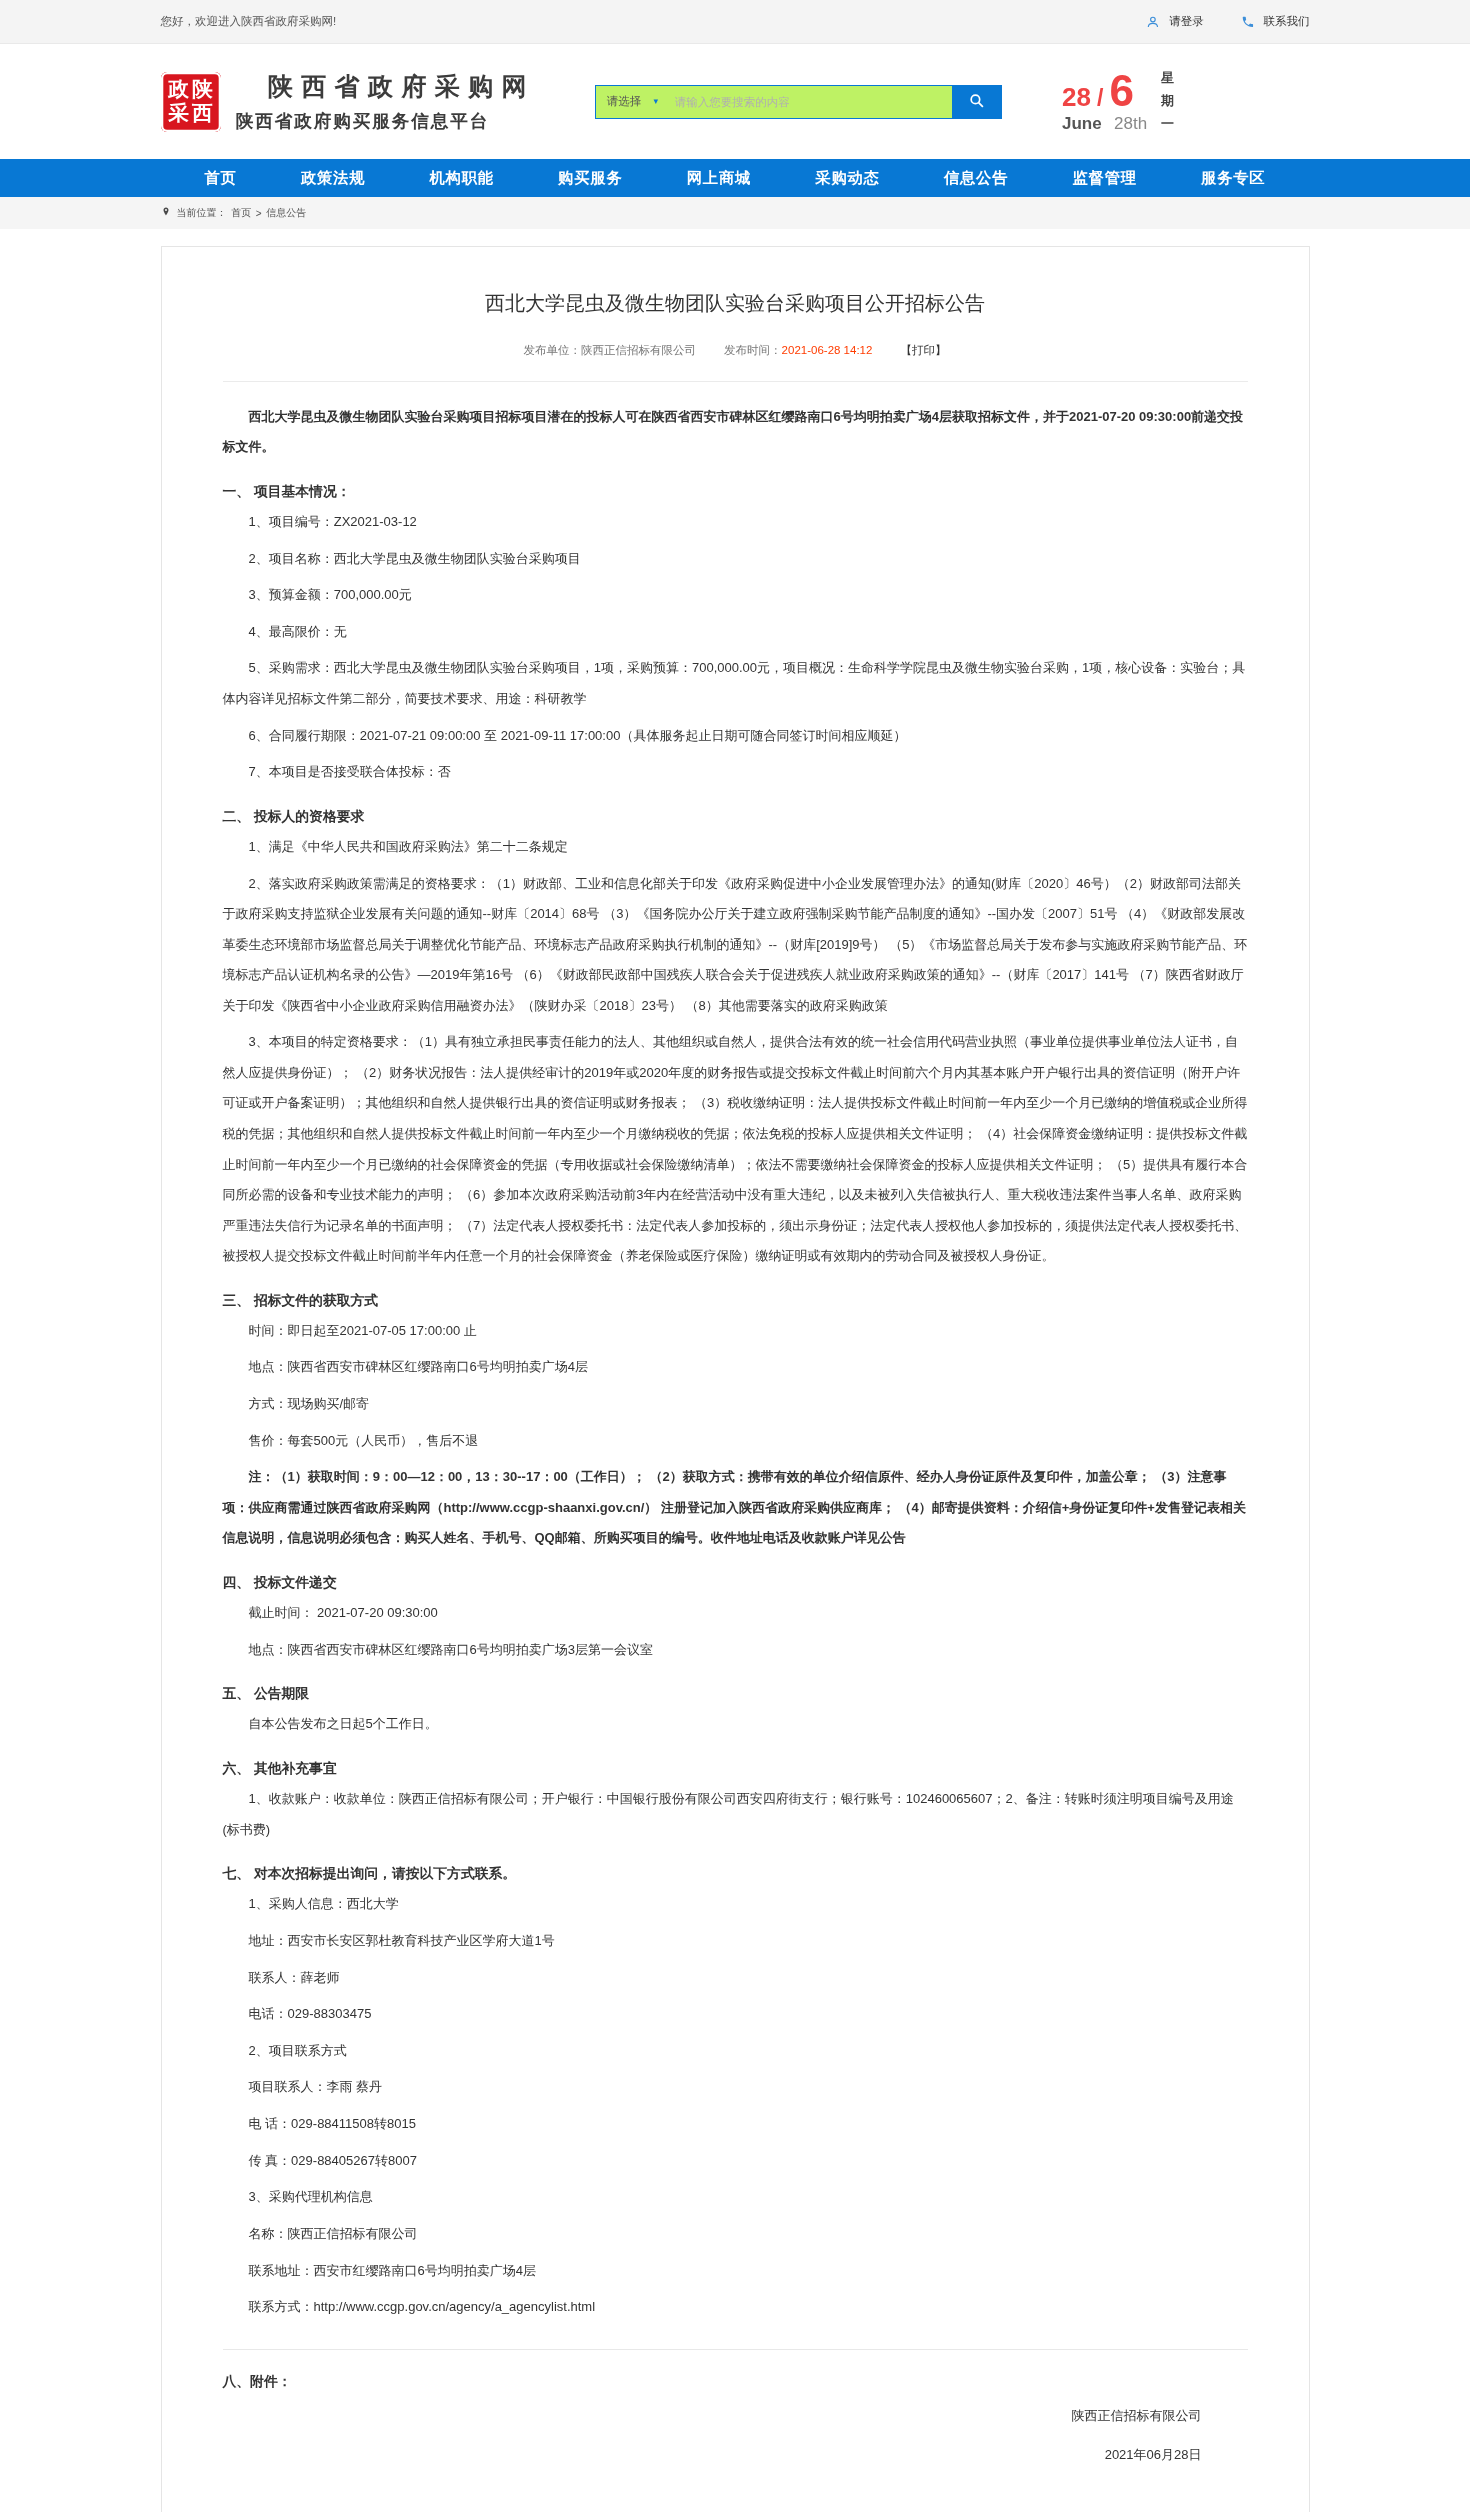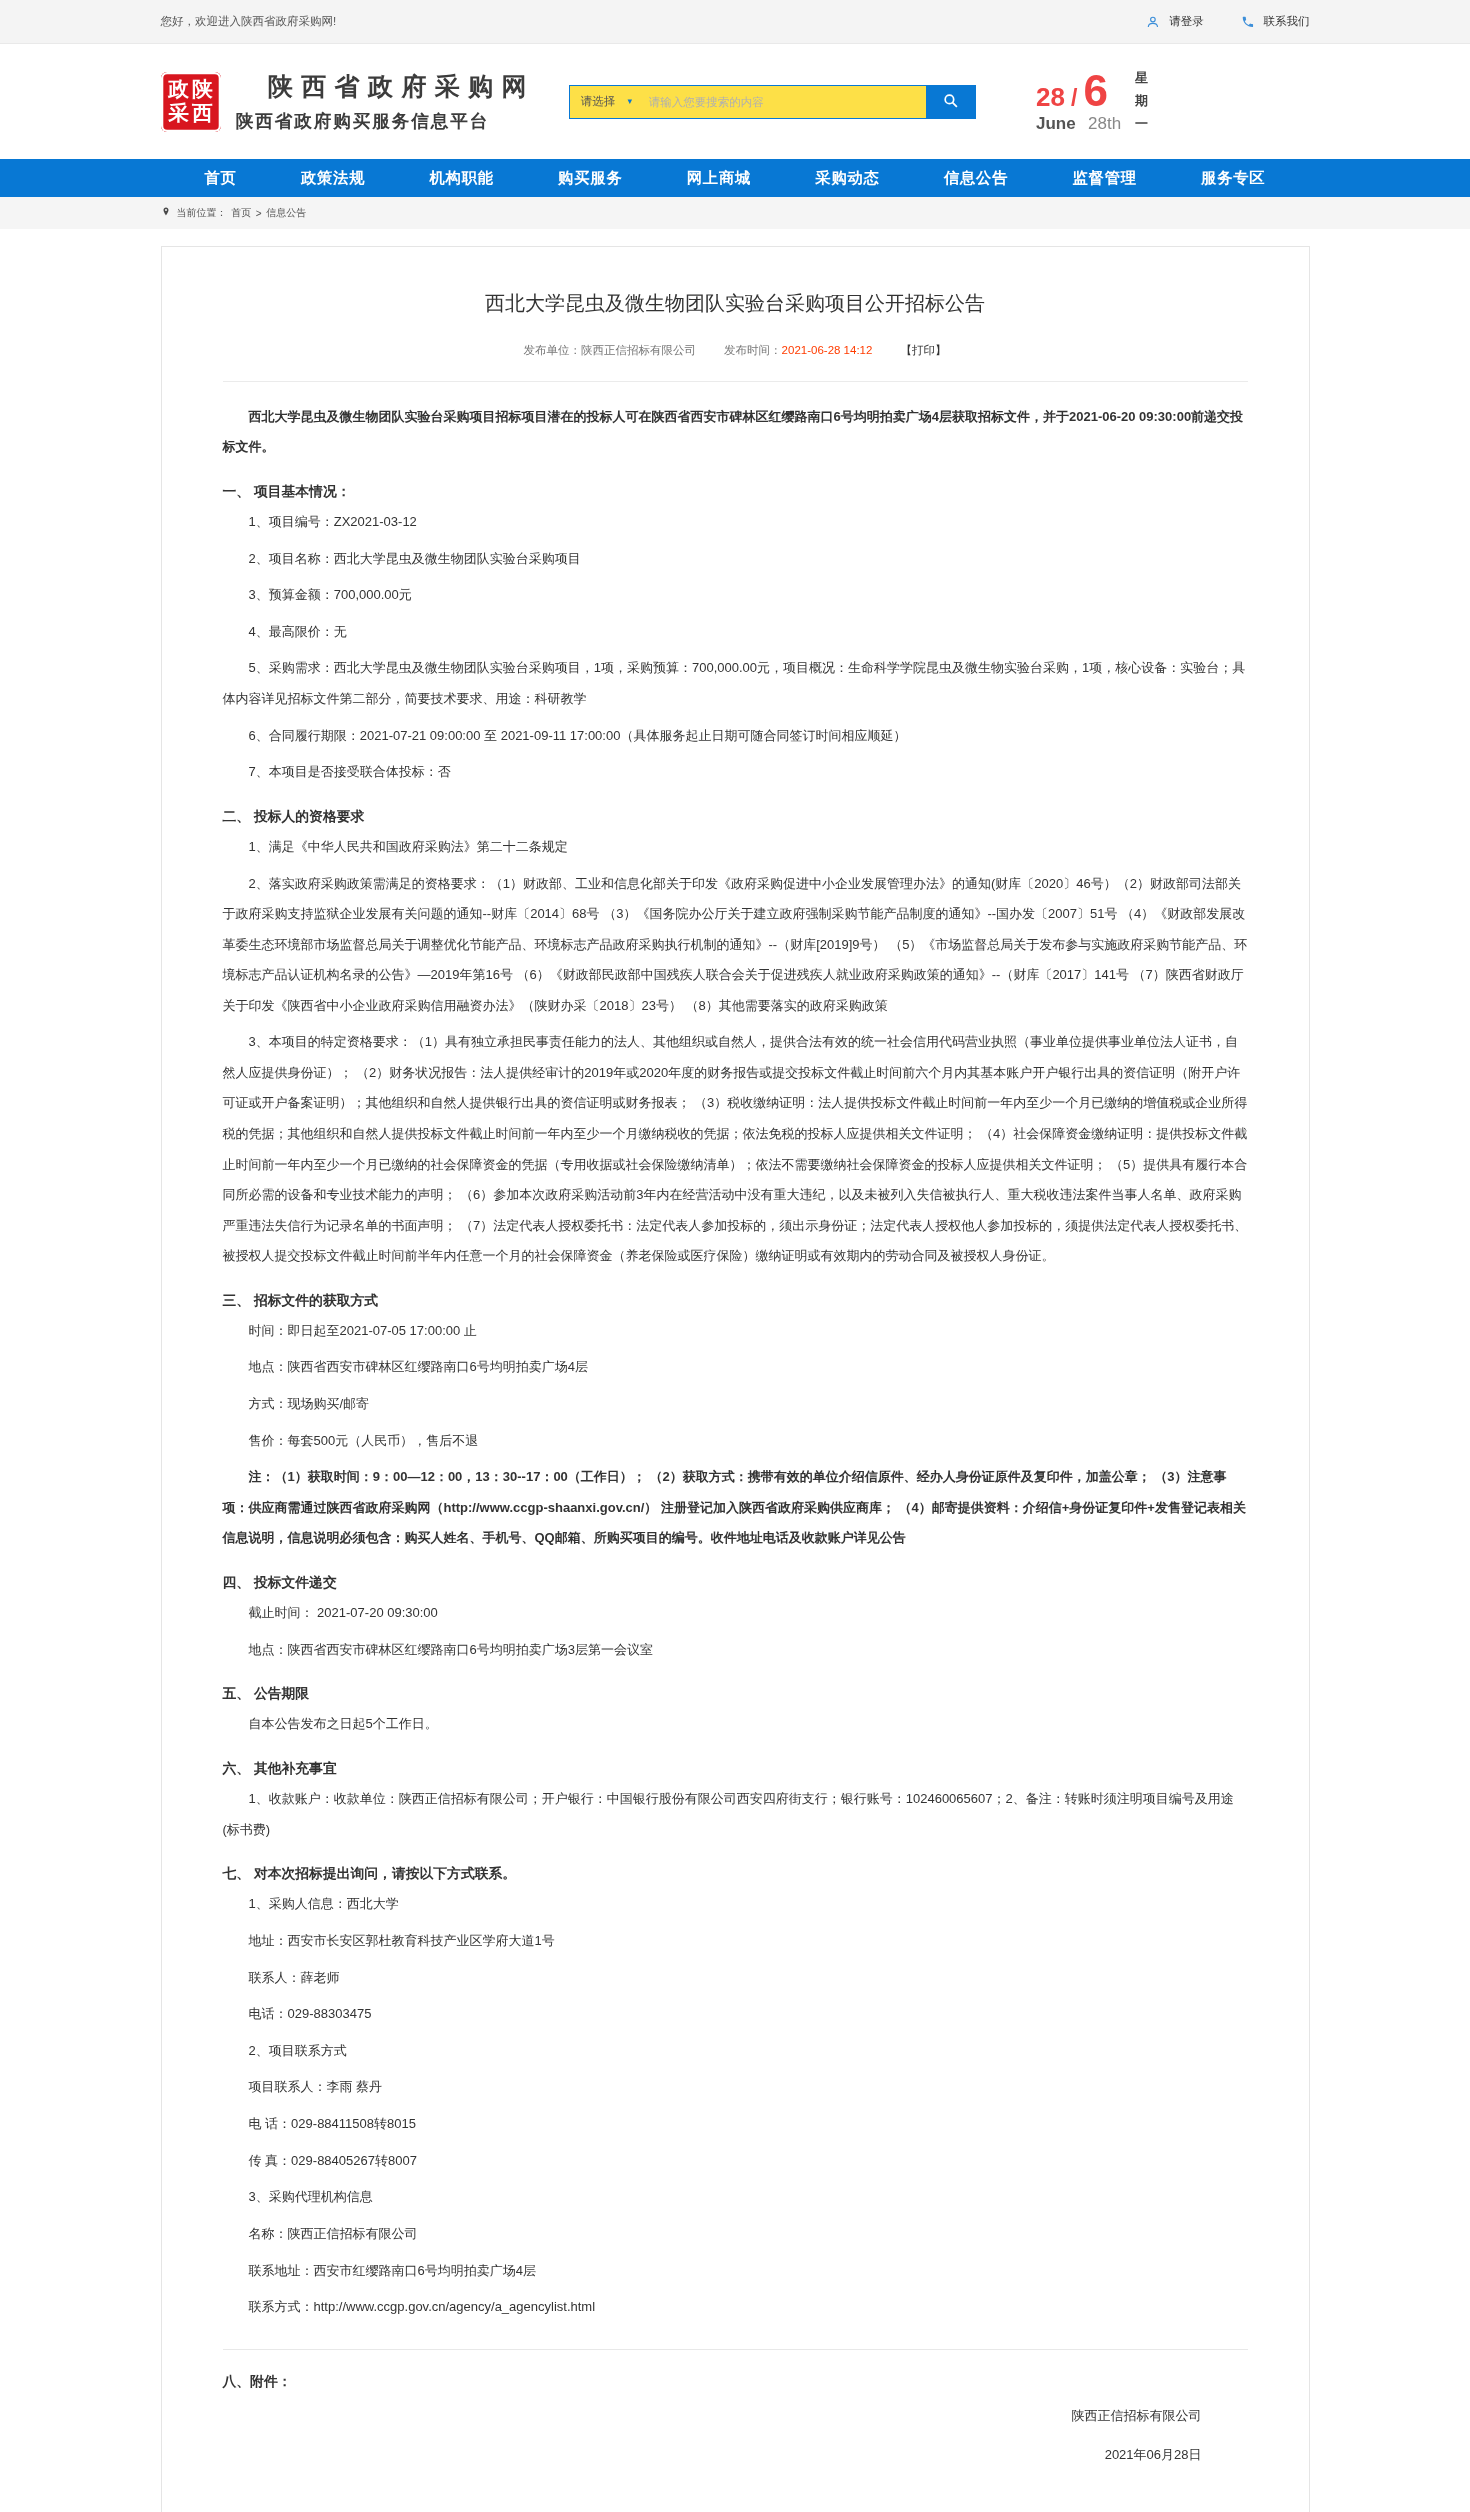--- a/index.html
+++ b/index.html
@@ -18,21 +18,21 @@
   
   .header { height:115px; background:#fff; }
   .header .container { display:flex; align-items:center; height:100%; }
   .logo { width:60px; height:60px; background:#d8161f; border-radius:6.1px; box-shadow:inset 0 0 0 2.3px #fff, inset 0 0 0 3.8px #d8161f;
           display:grid; grid-template-columns:1fr 1fr; place-items:center; padding:6.1px; flex:0 0 auto; }
   .logo span { color:#fff; font-family:"Liberation Serif","DejaVu Serif",serif; font-weight:bold; font-size:20.7px; line-height:1; }
   .site-titles { margin-left:15.3px; }
   .site-name { font-size:25px; font-weight:bold; color:#3c3c3c; letter-spacing:8.4px; white-space:nowrap;margin-left:32px; }
   .site-sub  { font-size:17.6px; font-weight:bold; color:#3c3c3c; letter-spacing:1.9px; margin-top:6.1px; white-space:nowrap; }
 
-  .search-box { margin-left:34px; display:flex; align-items:stretch; width:407px; height:34px; border:1.5px solid #0878d4; background:#fde047; }
+  .search-box { margin-left:60px; display:flex; align-items:stretch; width:407px; height:34px; border:1.5px solid #0878d4; background:#bef264; }
   .search-select { display:flex; align-items:center; gap:10.7px; padding:0 10.7px 0 10.7px; font-size:11.5px; color:#555; cursor:pointer; flex:0 0 auto; }
   .search-select .caret { font-size:7.7px; color:#0878d4; }
   .search-input { flex:1; border:0; outline:none; font-size:11.5px; color:#333; padding:0 4.6px; font-family:inherit; background:transparent; }
   .search-input::placeholder { color:#b0b0b0; }
   .search-btn { width:49px; background:#0878d4; border:0; cursor:pointer; display:flex; align-items:center; justify-content:center; }
 
   .date-block { margin-left:60px; display:flex; align-items:center; }
   .date-left { text-align:center; }
   .date-nums { display:flex; align-items:baseline; color:#ef4444; font-weight:bold; }
   .d-day { font-size:26px; }
@@ -188,21 +188,21 @@
       <h1 class="article-title">西北大学昆虫及微生物团队实验台采购项目公开招标公告</h1>
       <div class="article-meta">
         <span>发布单位：陕西正信招标有限公司</span>
         <span>
           <span>发布时间：</span><span class="meta-time">2021-06-28 14:12</span>
         </span>
         <span class="meta-print">【打印】</span>
       </div>
       <div class="article-body">
 
-      <div class="b-lead">西北大学昆虫及微生物团队实验台采购项目招标项目潜在的投标人可在陕西省西安市碑林区红缨路南口6号均明拍卖广场4层获取招标文件，并于2021-06-20 09:30:00前递交投标文件。</div>
+      <div class="b-lead">西北大学昆虫及微生物团队实验台采购项目招标项目潜在的投标人可在陕西省西安市碑林区红缨路南口6号均明拍卖广场4层获取招标文件，并于2021-07-20 09:30:00前递交投标文件。</div>
           <div class="b-heading">一、 项目基本情况：</div>
           <div class="b-para">1、项目编号：ZX2021-03-12</div>
           <div class="b-para">2、项目名称：西北大学昆虫及微生物团队实验台采购项目</div>
           <div class="b-para">3、预算金额：700,000.00元</div>
           <div class="b-para">4、最高限价：无</div>
           <div class="b-para">5、采购需求：西北大学昆虫及微生物团队实验台采购项目，1项，采购预算：700,000.00元，项目概况：生命科学学院昆虫及微生物实验台采购，1项，核心设备：实验台；具体内容详见招标文件第二部分，简要技术要求、用途：科研教学</div>
           <div class="b-para">6、合同履行期限：2021-07-21 09:00:00 至 2021-09-11 17:00:00（具体服务起止日期可随合同签订时间相应顺延）</div>
           <div class="b-para">7、本项目是否接受联合体投标：否</div>
           <div class="b-heading">二、 投标人的资格要求</div>
           <div class="b-para">1、满足《中华人民共和国政府采购法》第二十二条规定</div>

